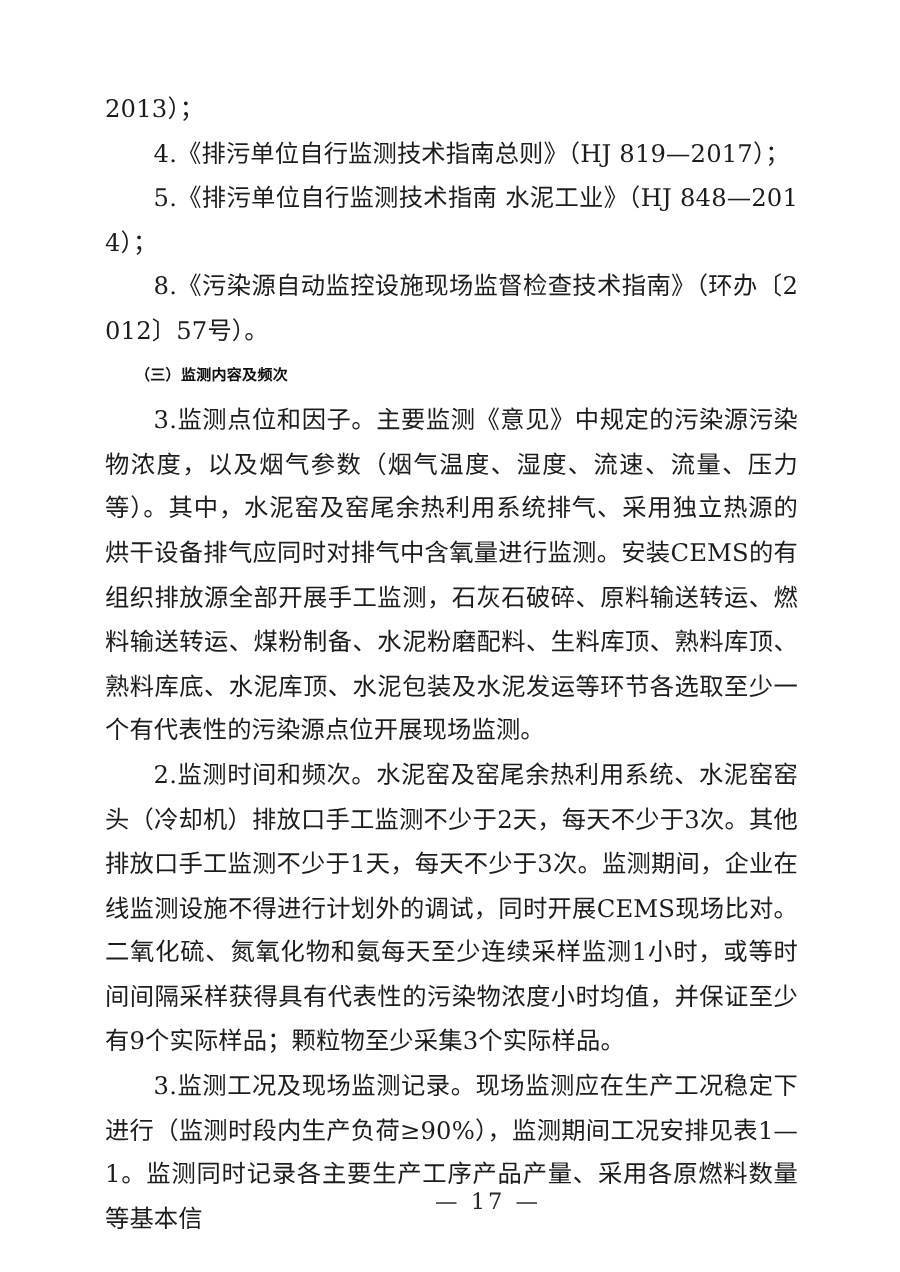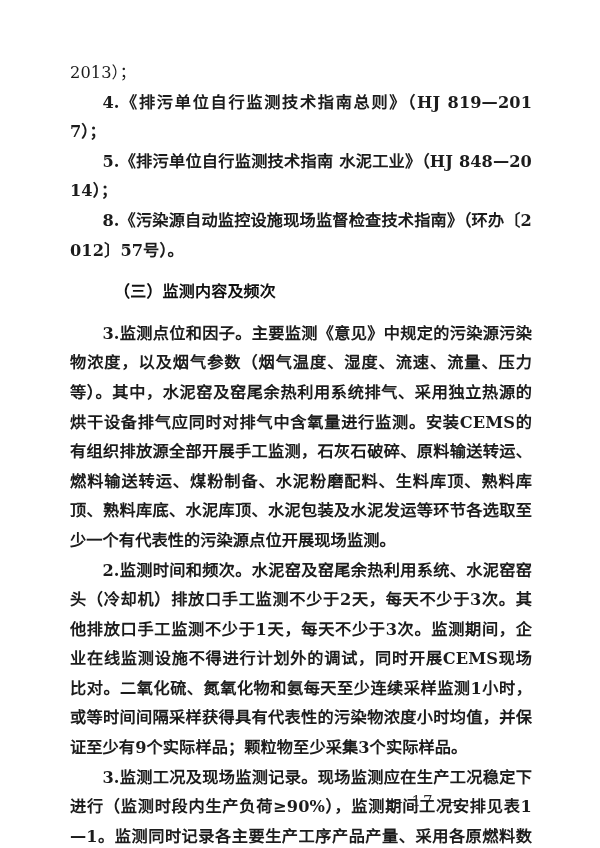--- a/index.html
+++ b/index.html
@@ -36,37 +36,36 @@
     text-justify: inter-ideograph;
     letter-spacing: 0.1px;
     color: #1c1c1c;
     word-break: break-all;
   }
   .para.cont {
     text-indent: 0;
   }
   .para.indent2 {
     text-indent: 2em;
-    font-weight: bold;
   }
   .heading {
-    margin: 12px;
-    font-size: 16px;
+    margin: 0;
+    font-size: 10px;
     line-height: 29.6px;
     text-indent: 2em;
     font-weight: bold;
     color: #101010;
     letter-spacing: 0.2px;
   }
   .page-number {
     position: absolute;
     left: 0;
     right: 0;
     bottom: 38px;
-    text-align: center;
+    text-align: left;
     font-size: 15px;
     color: #2a2a2a;
     letter-spacing: 2px;
     padding-left: 290px;
   }
   .pn-inner {
     display: inline-block;
   }
 </style>
 </head>

